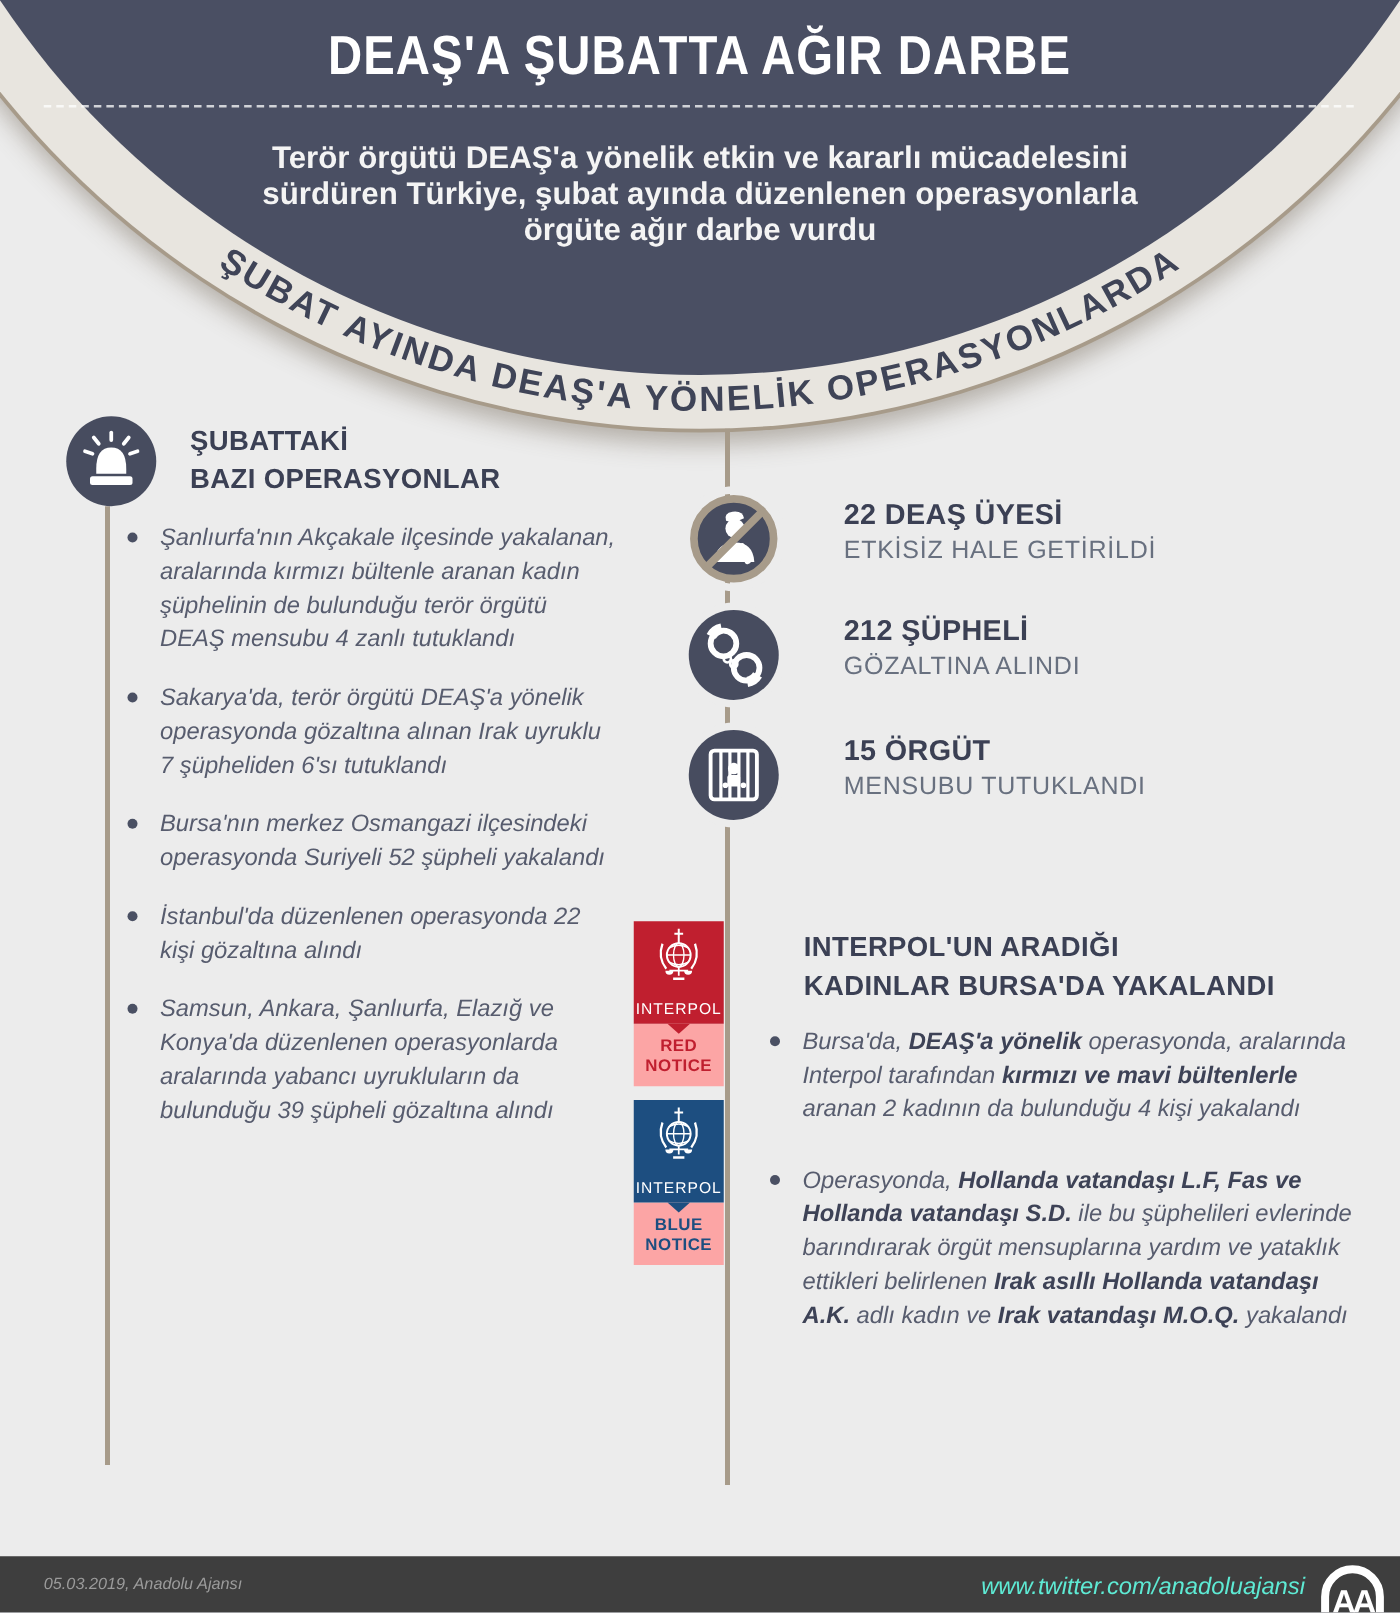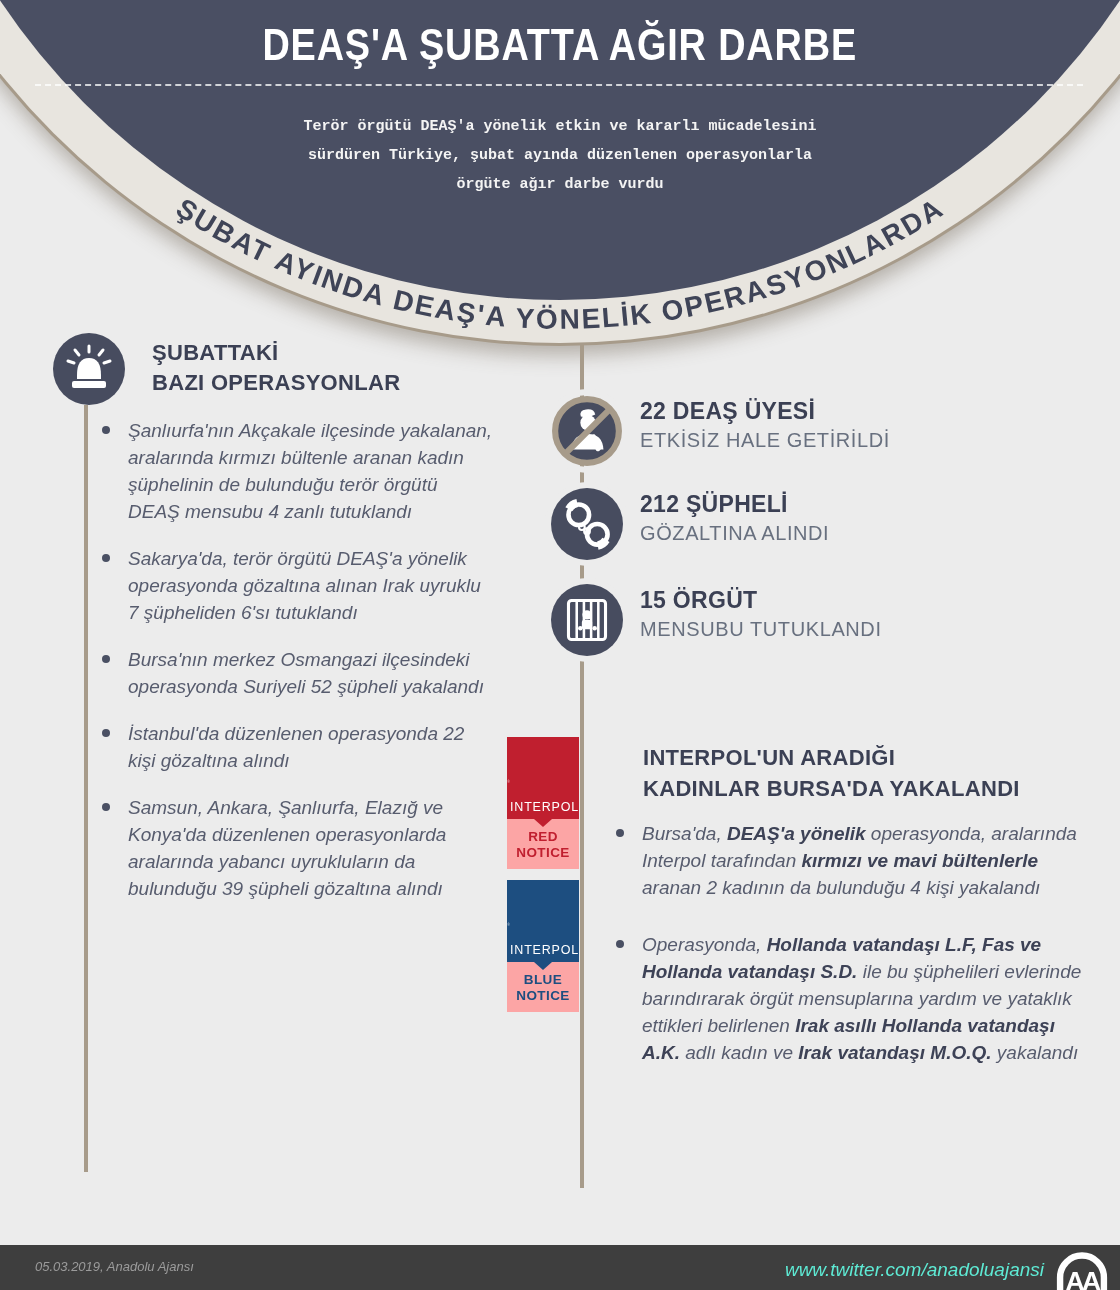--- a/index.html
+++ b/index.html
@@ -21,21 +21,21 @@
     border-radius:50%; background:#4a4f63;
   }
   .title{position:absolute; top:20px; left:0; width:1120px; text-align:center;}
   .title-inner{
     display:inline-block; font-size:44px; font-weight:bold; color:#ffffff;
     letter-spacing:1px; transform:scaleX(.86); transform-origin:center; white-space:nowrap;
   }
   .dashed{position:absolute; top:84px; left:35px; width:1048px; border-top:2px dashed rgba(255,255,255,.75);}
   .subtitle{
     position:absolute; top:112px; left:0; width:1120px; text-align:center;
-    font-size:15px; font-weight:bold; color:#f4f4f4; line-height:29px;font-family:Liberation Mono, monospace;
+    font-size:25px; font-weight:bold; color:#f4f4f4; line-height:29px;
   }
   .arc-svg{position:absolute; left:0; top:0; width:1120px; height:400px;}
   .arc-text{font-size:28px; font-weight:bold; letter-spacing:2px; fill:#3f4457;}
 
   
   .vline{position:absolute; width:4px; background:#a79b8a;}
   .vline-left{left:84px; top:405px; height:767px;}
   .vline-center{left:580px; top:343px; height:845px;}
 
   
@@ -53,31 +53,31 @@
   .bullets-left{left:102px; top:417px; width:392px;}
   .bullets-right{left:616px; top:820px; width:468px;}
   .bullet{display:flex; margin:0 0 20px 0;font-style:italic;}
   .bullets-right .bullet{margin-bottom:30px;}
   .dot{flex:0 0 26px; padding-top:9px;}
   .dot::before{content:""; display:block; width:8px; height:8px; border-radius:50%; background:#4a5063;}
   .btxt{flex:1; font-size:19px; line-height:27px; color:#575c6e;}
   .btxt b{color:#3d4256;}
 
   
-  .stat-row{position:absolute; left:551px; display:flex; align-items:flex-start;}
+  .stat-row{position:absolute; left:551px; display:flex; align-items:flex-start;gap:35px;}
   .stat-icon{flex:0 0 72px; width:72px; height:72px; border-radius:50%; background:#474c5f;
     box-shadow:0 0 0 6px #ececec;}
   .stat-icon.bare{background:transparent;}
   .stat-text{margin-left:17px; padding-top:2px;}
   .stat-value{font-size:23px; font-weight:bold; color:#3b4054; line-height:28px; letter-spacing:.3px;}
   .stat-desc{font-size:20px; color:#68707f; line-height:30px; letter-spacing:.6px;}
 
   
   .badge{position:absolute; left:507px; width:72px;}
-  .badge-box{height:82px; display:flex; flex-direction:row; align-items:center; position:relative;}
+  .badge-box{height:82px; display:flex; flex-direction:column; align-items:center; position:relative;}
   .badge-box .emblem{margin-top:5px;}
   .badge-org{font-size:12.5px; color:#ffffff; letter-spacing:.8px; margin-top:auto; margin-bottom:5px;}
   .badge-pointer{position:absolute; left:50%; bottom:-8px; transform:translateX(-50%);
     width:0; height:0; border-left:9px solid transparent; border-right:9px solid transparent;}
   .badge-strip{background:#fca5a5; padding:10px 0 8px 0; text-align:center;
     font-size:13.5px; font-weight:bold; line-height:16px; letter-spacing:.4px;}
   .badge-red .badge-box{background:#c01f2f;}
   .badge-red .badge-pointer{border-top:8px solid #c01f2f;}
   .badge-red .badge-strip{color:#c01f2f;}
   .badge-blue .badge-box{background:#1d4e80;}

